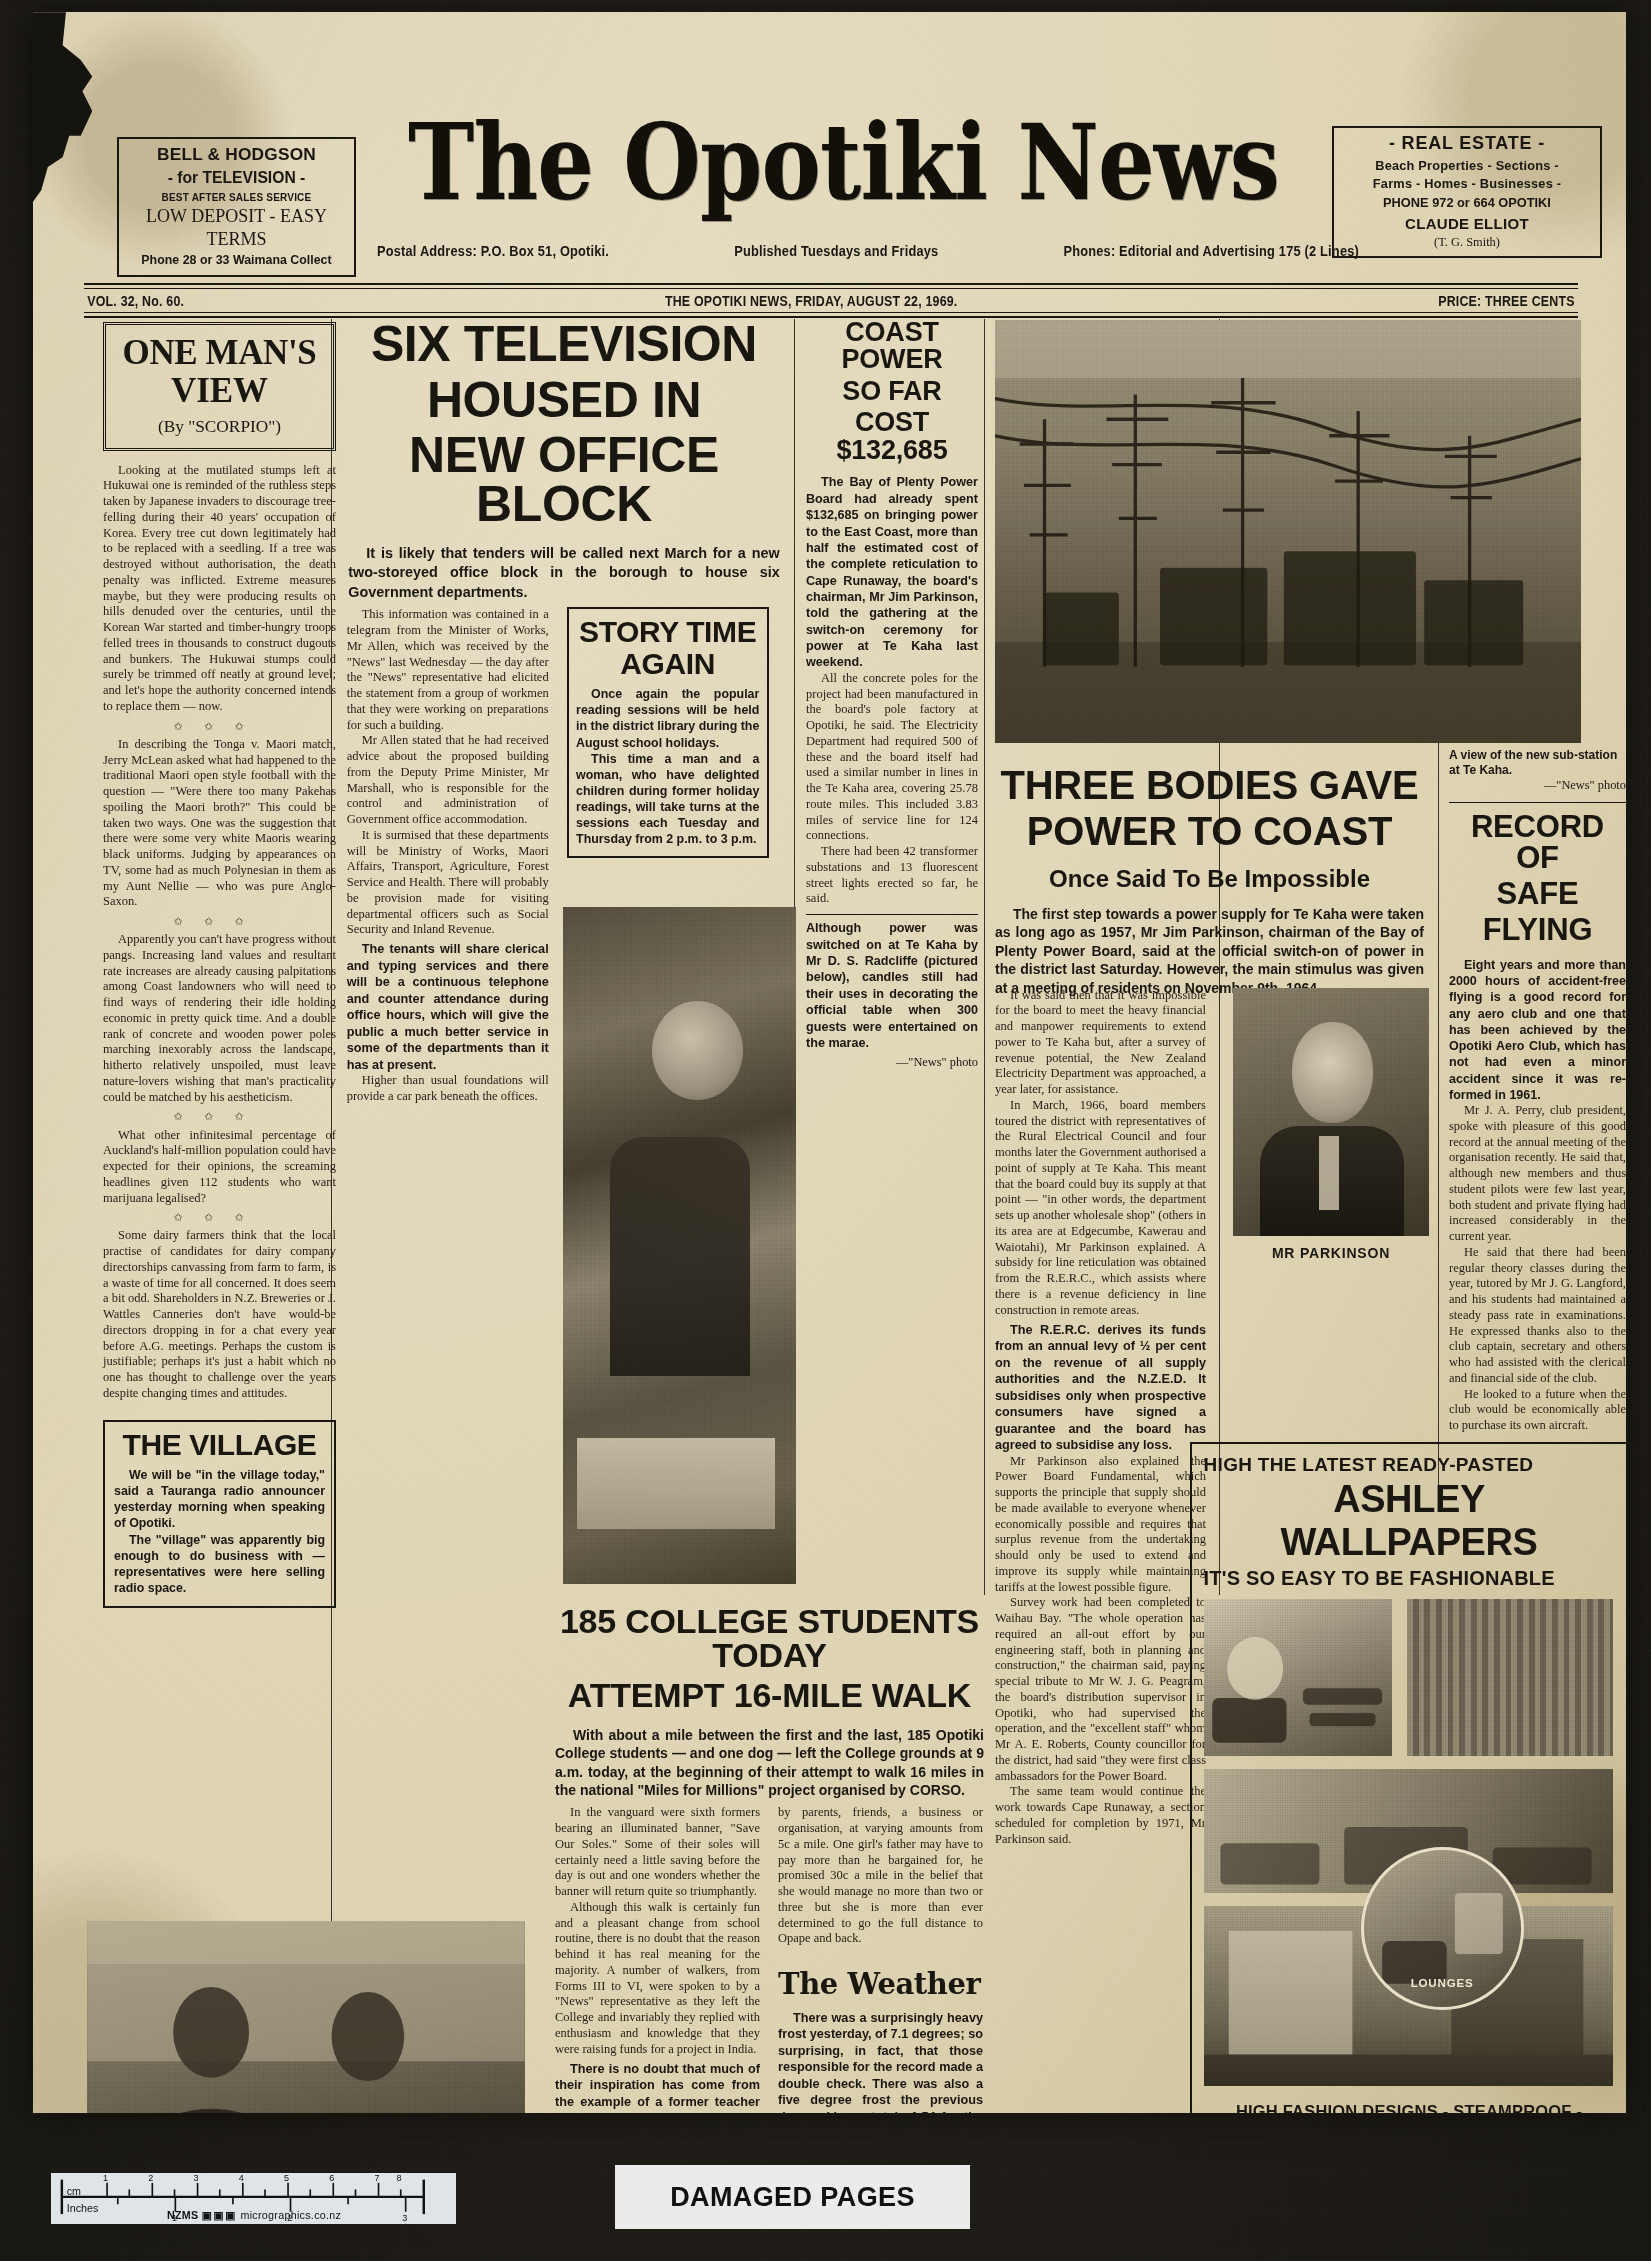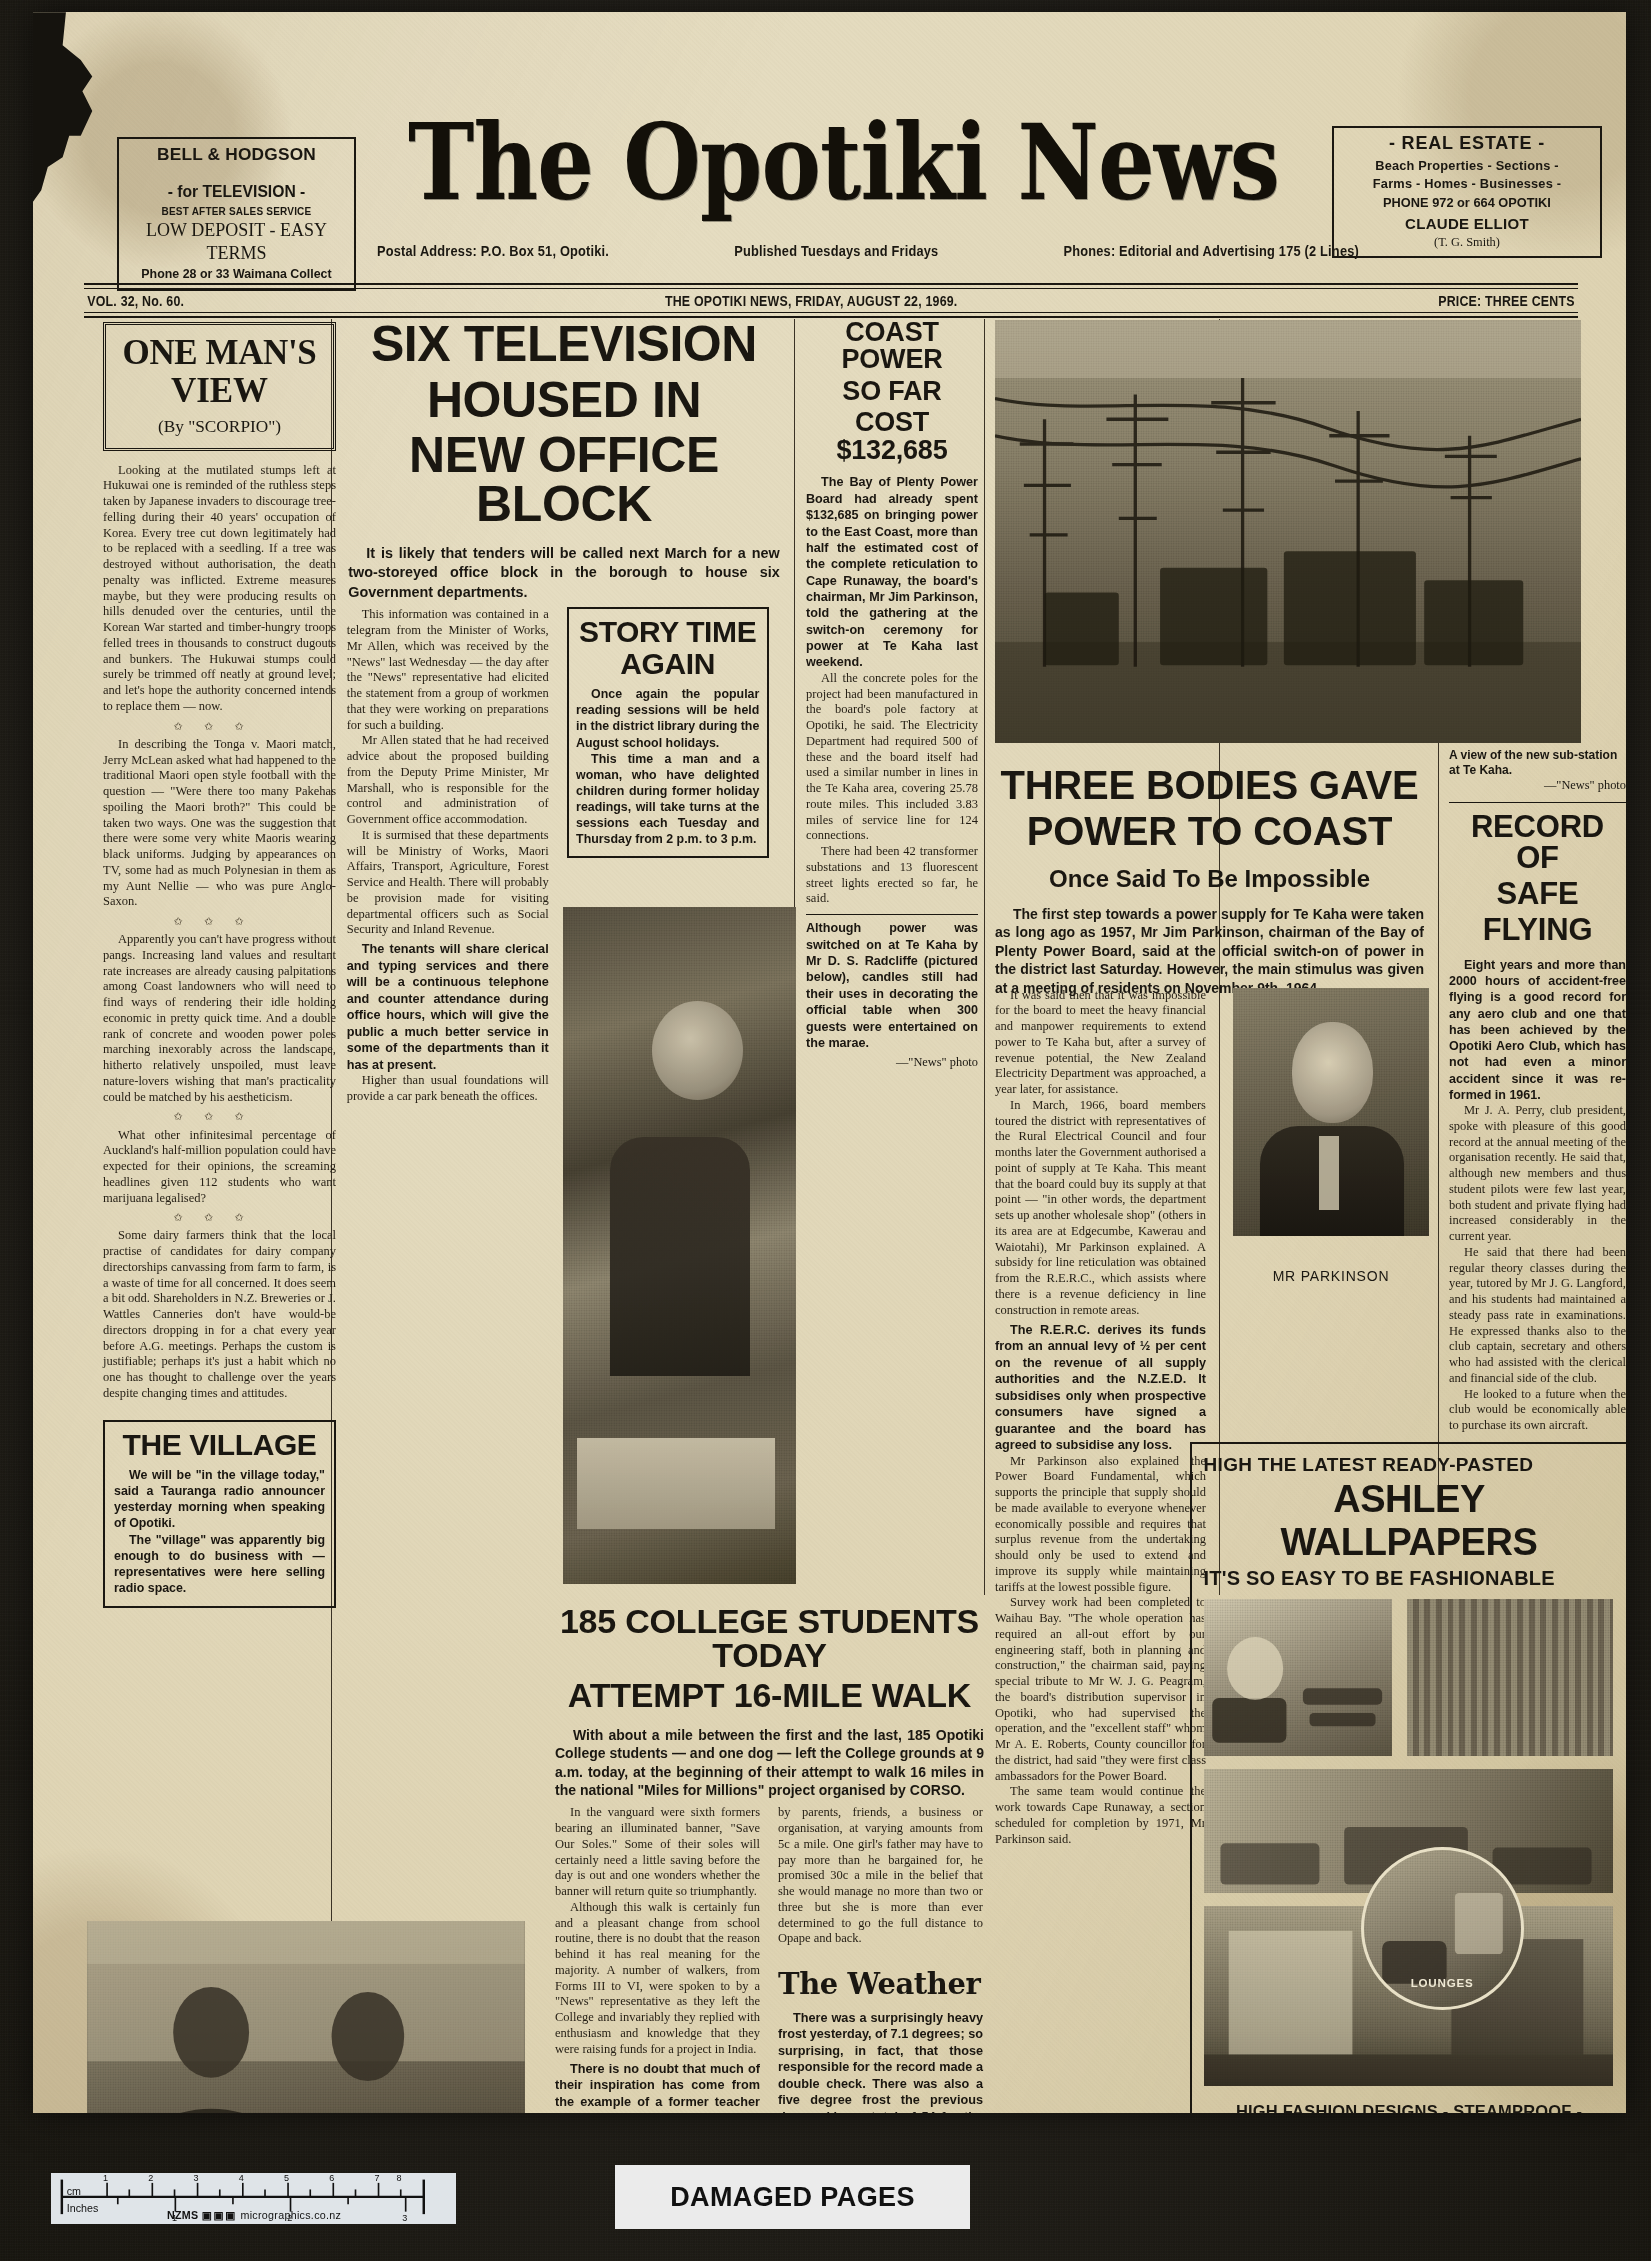--- a/index.html
+++ b/index.html
@@ -53,21 +53,21 @@
   .masthead{
     position:absolute;left:51px;top:99px;width:1494px;height:165px;
   }
   .adbox{
     border:2.5px solid #1a1711;position:absolute;text-align:center;
     padding:5px 6.6px 6.6px;box-sizing:border-box;
   }
   .adbox.left{left:33px;top:26.4px;width:239px;}
   .adbox.right{left:1248px;top:15px;width:270px;}
   .ad-l1{font-weight:bold;font-size:17.3px;letter-spacing:0.2px;line-height:1.25;}
-  .ad-l2{font-weight:bold;font-size:15.7px;line-height:1.3;margin-top:16px;}
+  .ad-l2{font-weight:bold;font-size:15.7px;line-height:1.3;margin-top:2px;}
   .ad-l3{font-size:10px;font-weight:bold;letter-spacing:0.2px;line-height:1.35;margin-top:3.3px;}
   .ad-l4{font-family:Liberation Serif, serif;font-size:18px;line-height:1.3;}
   .ad-l5{font-size:12.4px;font-weight:bold;line-height:1.35;}
 
   .re-title{font-weight:bold;font-size:18px;letter-spacing:0.8px;margin-bottom:3.3px;}
   .re-line{font-size:12.8px;font-weight:bold;line-height:1.45;letter-spacing:0.2px;}
   .re-phone{font-size:12.8px;font-weight:bold;line-height:1.45;}
   .re-name{font-size:15px;font-weight:bold;line-height:1.4;letter-spacing:0.3px;}
   .re-sub{font-family:"Liberation Serif",serif;font-size:12.4px;line-height:1.3;}
 
@@ -338,21 +338,21 @@
       <p class="body-serif">The same team would continue the work towards Cape Runaway, a section scheduled for completion by 1971, Mr Parkinson said.</p>
     </div>
 
     <div class="photo" style="position:absolute;left:1149px;top:669px;width:196px;height:248px;
        background:linear-gradient(160deg,#8a826b,#635c4a 55%,#3f3a2c);">
       <div class="halftone"></div>
       <div style="position:absolute;left:30%;top:14%;width:81px;height:101px;border-radius:48%;background:radial-gradient(circle at 45% 40%,#d2c9b0,#9d9481 70%,#6e6654);"></div>
       <div style="position:absolute;left:14%;top:56%;width:144px;height:116px;background:linear-gradient(180deg,#322d24,#1e1b15);border-radius:38px 38px 0 0;"></div>
       <div style="position:absolute;left:44%;top:60%;width:20px;height:74px;background:#cfc7ae;opacity:.8;"></div>
     </div>
-    <div style="position:absolute;left:1149px;top:949px;width:196px;text-align:center;font-size:14px;font-weight:normal;letter-spacing:0.8px;">MR PARKINSON</div>
+    <div style="position:absolute;left:1149px;top:926px;width:196px;text-align:center;font-size:14px;font-weight:bold;letter-spacing:0.8px;">MR PARKINSON</div>
 
     <div style="position:absolute;left:1365px;top:492px;width:177px;">
       <div class="hd-blk" style="font-size:31px;">RECORD OF</div>
       <div class="hd-blk" style="font-size:31px;margin-top:4.1px;">SAFE</div>
       <div class="hd-blk" style="font-size:31px;margin-top:4.1px;">FLYING</div>
       <div style="margin-top:11.6px;">
         <p class="body-bold" style="font-size:12.5px;">Eight years and more than 2000 hours of accident-free flying is a good record for any aero club and one that has been achieved by the Opotiki Aero Club, which has not had even a minor accident since it was re-formed in 1961.</p>
         <p class="body-serif">Mr J. A. Perry, club president, spoke with pleasure of this good record at the annual meeting of the organisation recently. He said that, although new members and thus student pilots were few last year, both student and private flying had increased considerably in the current year.</p>
         <p class="body-serif">He said that there had been regular theory classes during the year, tutored by Mr J. G. Langford, and his students had maintained a steady pass rate in examinations. He expressed thanks also to the club captain, secretary and others who had assisted with the clerical and financial side of the club.</p>
         <p class="body-serif">He looked to a future when the club would be economically able to purchase its own aircraft.</p>

